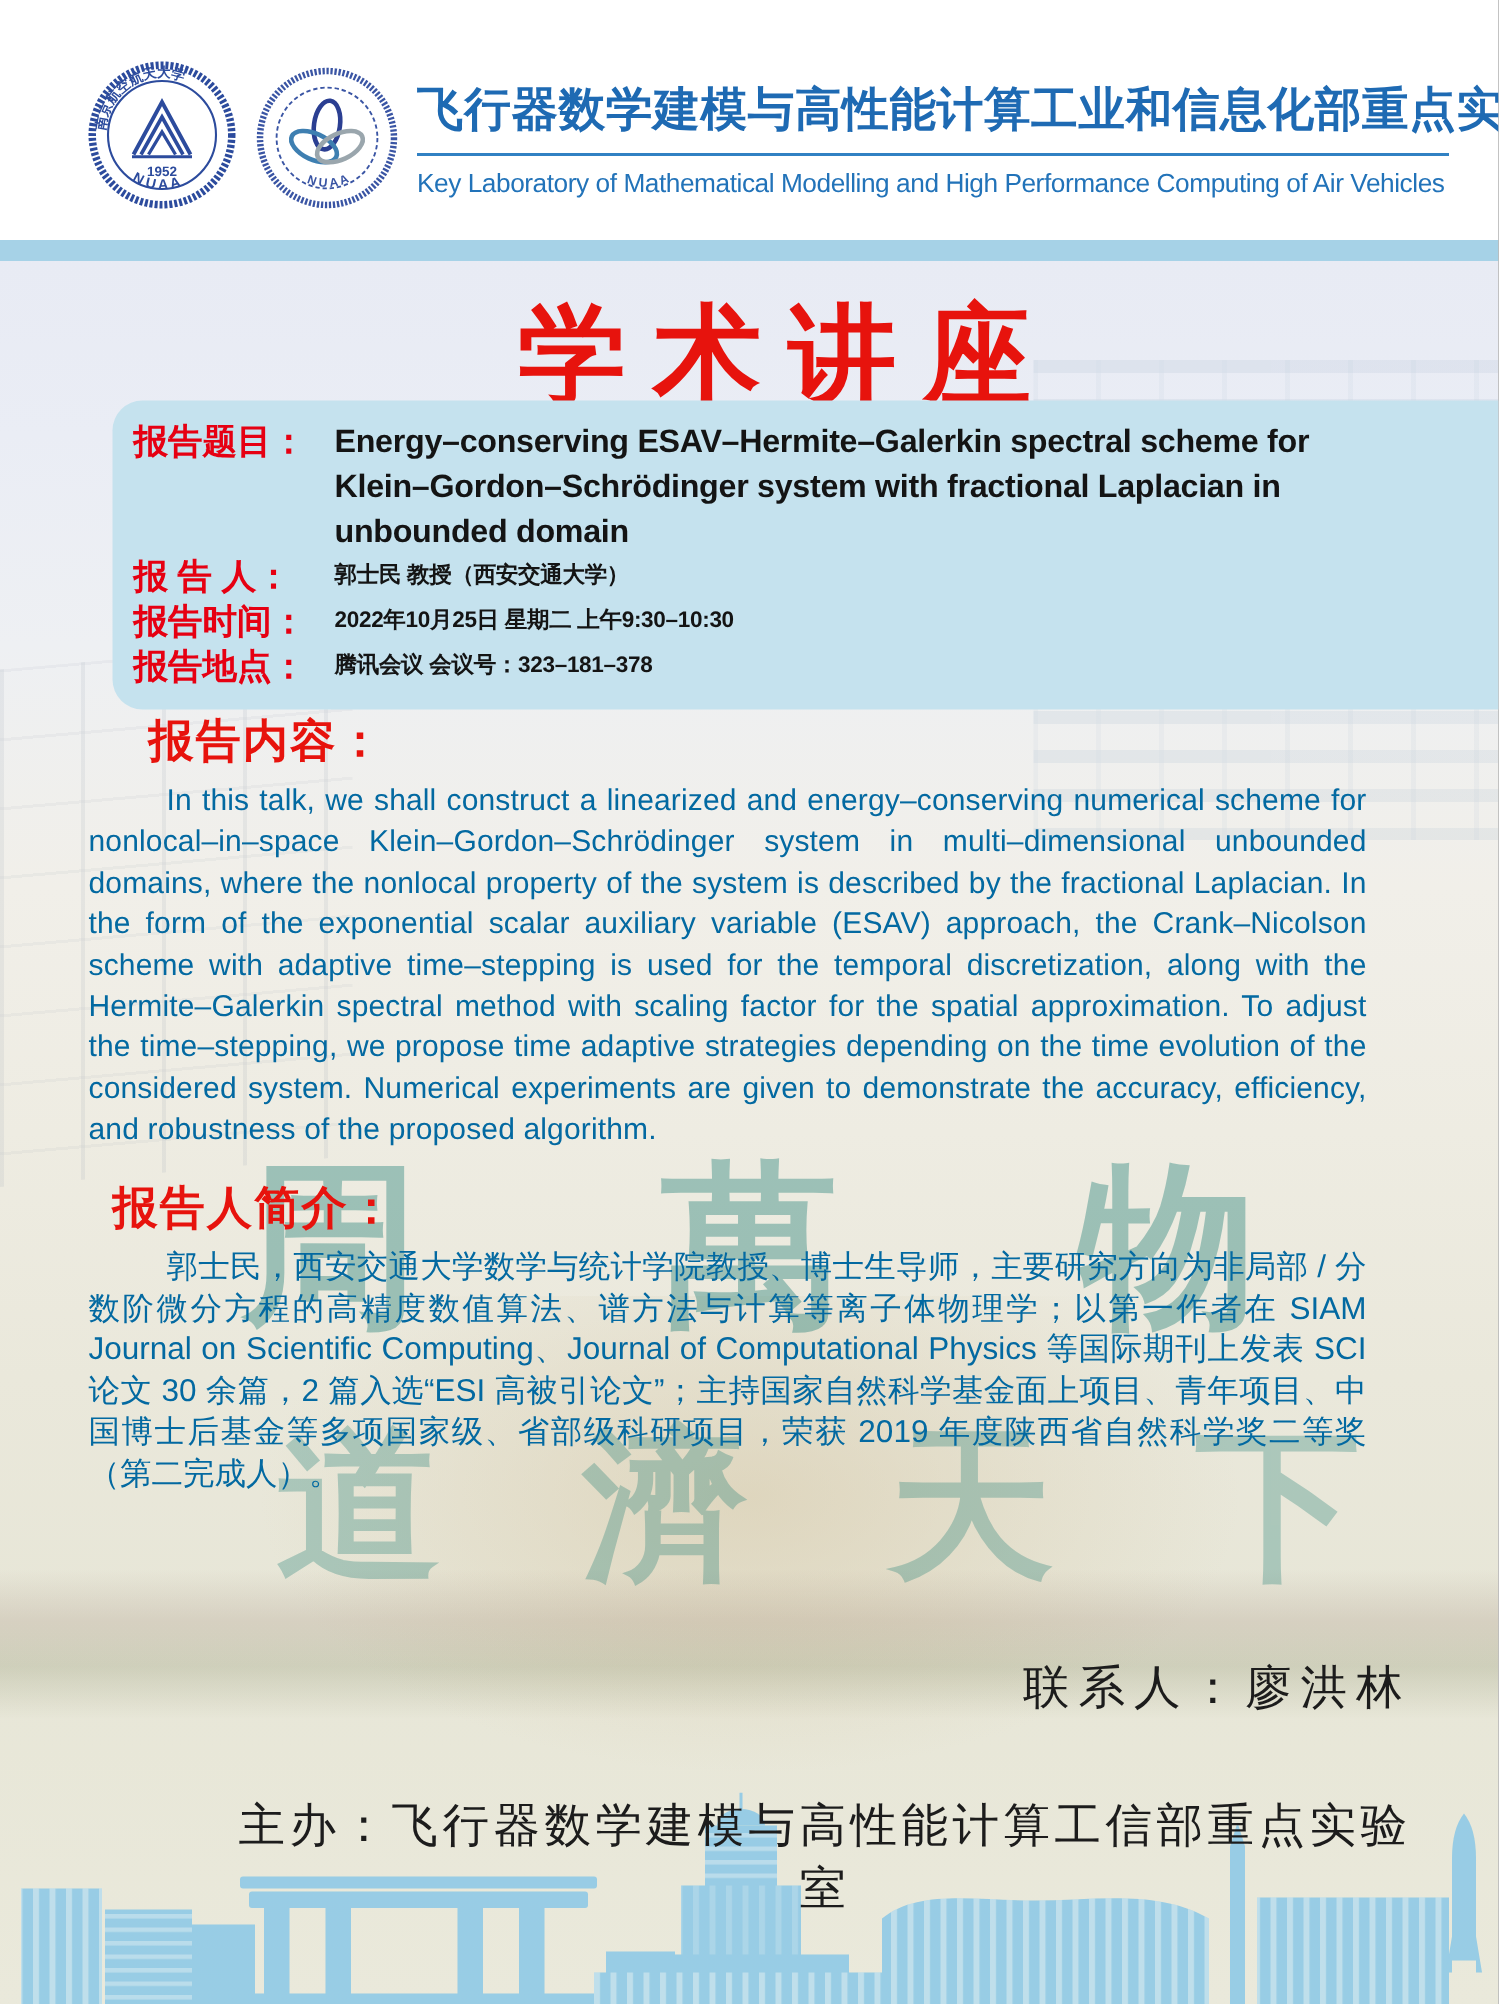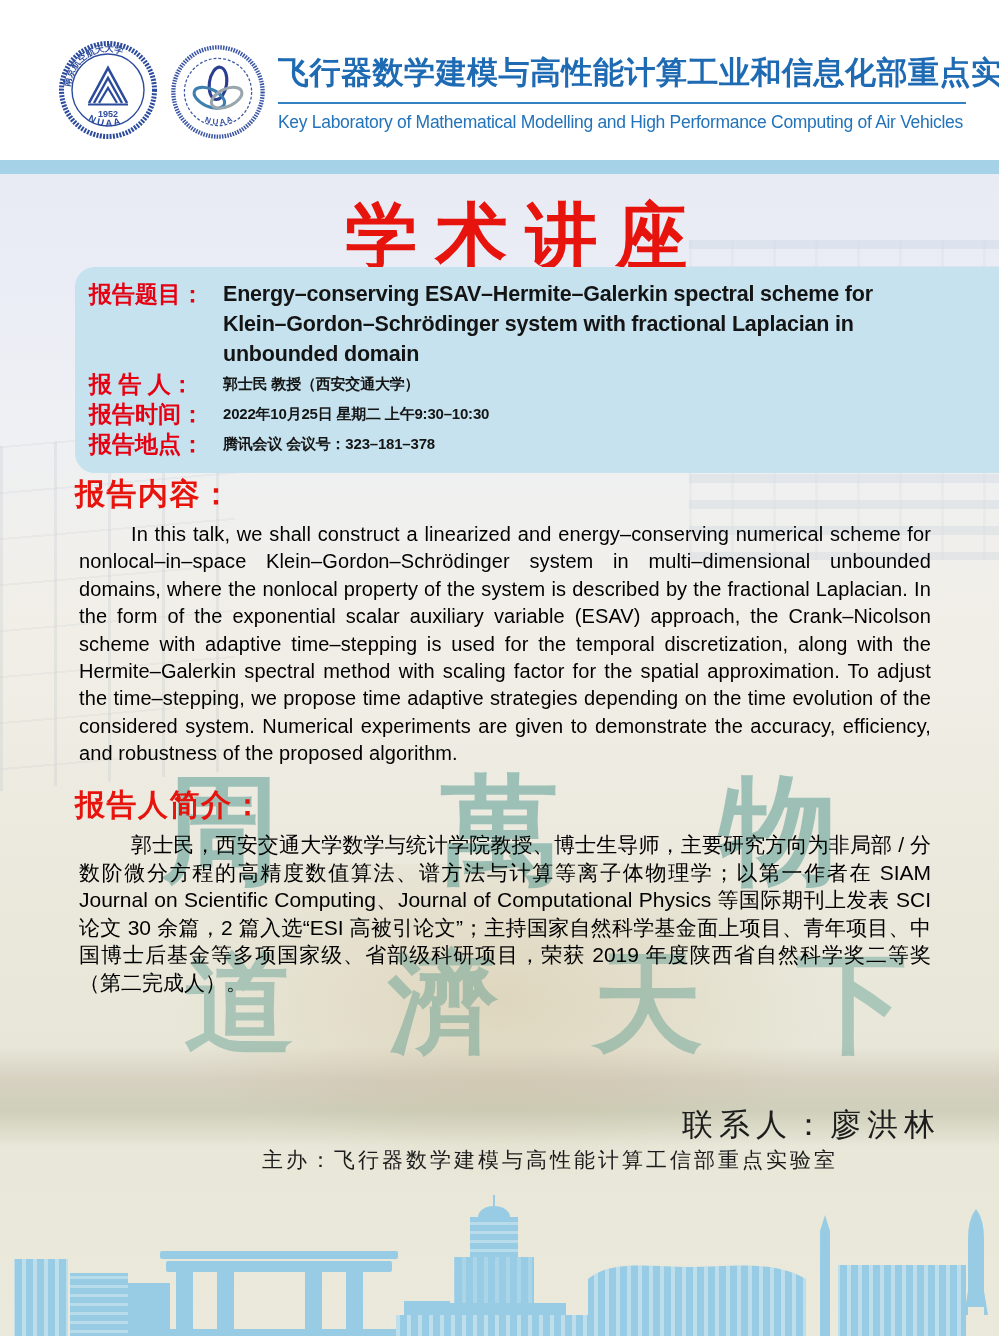--- a/index.html
+++ b/index.html
@@ -42,31 +42,31 @@
   
   .info-card{position:absolute;left:75px;top:267px;width:962px;box-sizing:border-box;
     border-radius:20px;background:#c5e2ee;padding:12px 20px 14px 14px;z-index:2;}
   .info-grid{display:grid;grid-template-columns:130px 1fr;column-gap:4px;}
   .i-label{color:#e60012;font-weight:bold;font-size:23px;line-height:30px;white-space:nowrap;}
   .i-value{color:#141414;font-weight:bold;font-size:21.5px;line-height:30px;letter-spacing:-0.2px;}
   .i-value.cjk{font-size:15px;}
   
   .sec-h{position:absolute;left:75px;margin:0;font-size:30px;font-weight:bold;color:#e7130d;
     letter-spacing:1.5px;z-index:2;}
-  .sec-h-abstract{top:474px;}
+  .sec-h-abstract{top:474px;margin-left:24px;}
   .sec-h-bio{top:785px;}
-  .body-text{position:absolute;left:79px;width:852px;margin:0;color:#000000;
+  .body-text{position:absolute;left:59px;width:852px;margin:0;color:#0369a1;
     text-align:justify;z-index:2;}
   .abstract{top:521px;font-size:20px;line-height:27.4px;text-indent:52px;letter-spacing:0.1px;}
   .bio{top:831px;font-size:21px;line-height:27.6px;text-indent:52px;}
   
   .contact{position:absolute;right:58px;top:1104px;z-index:2;
     font-family:"DejaVu Serif",serif;font-size:31px;color:#1c1c1c;letter-spacing:6px;}
-  .organizer{position:absolute;left:150px;width:800px;top:1146px;text-align:center;z-index:2;
-    font-family:"DejaVu Serif",serif;font-size:21px;color:#1c1c1c;letter-spacing:3px;}
+  .organizer{position:absolute;left:150px;width:800px;top:1196px;text-align:center;z-index:2;
+    font-family:"DejaVu Serif",serif;font-size:31px;color:#1c1c1c;letter-spacing:3px;}
   
   .skyline{position:absolute;left:0;bottom:0;width:999px;height:141px;z-index:1;}
 </style>
 </head>
 <body>
 
 <div class="poster">
 
   <div class="bg">
     <div class="ph-building-right"></div>

